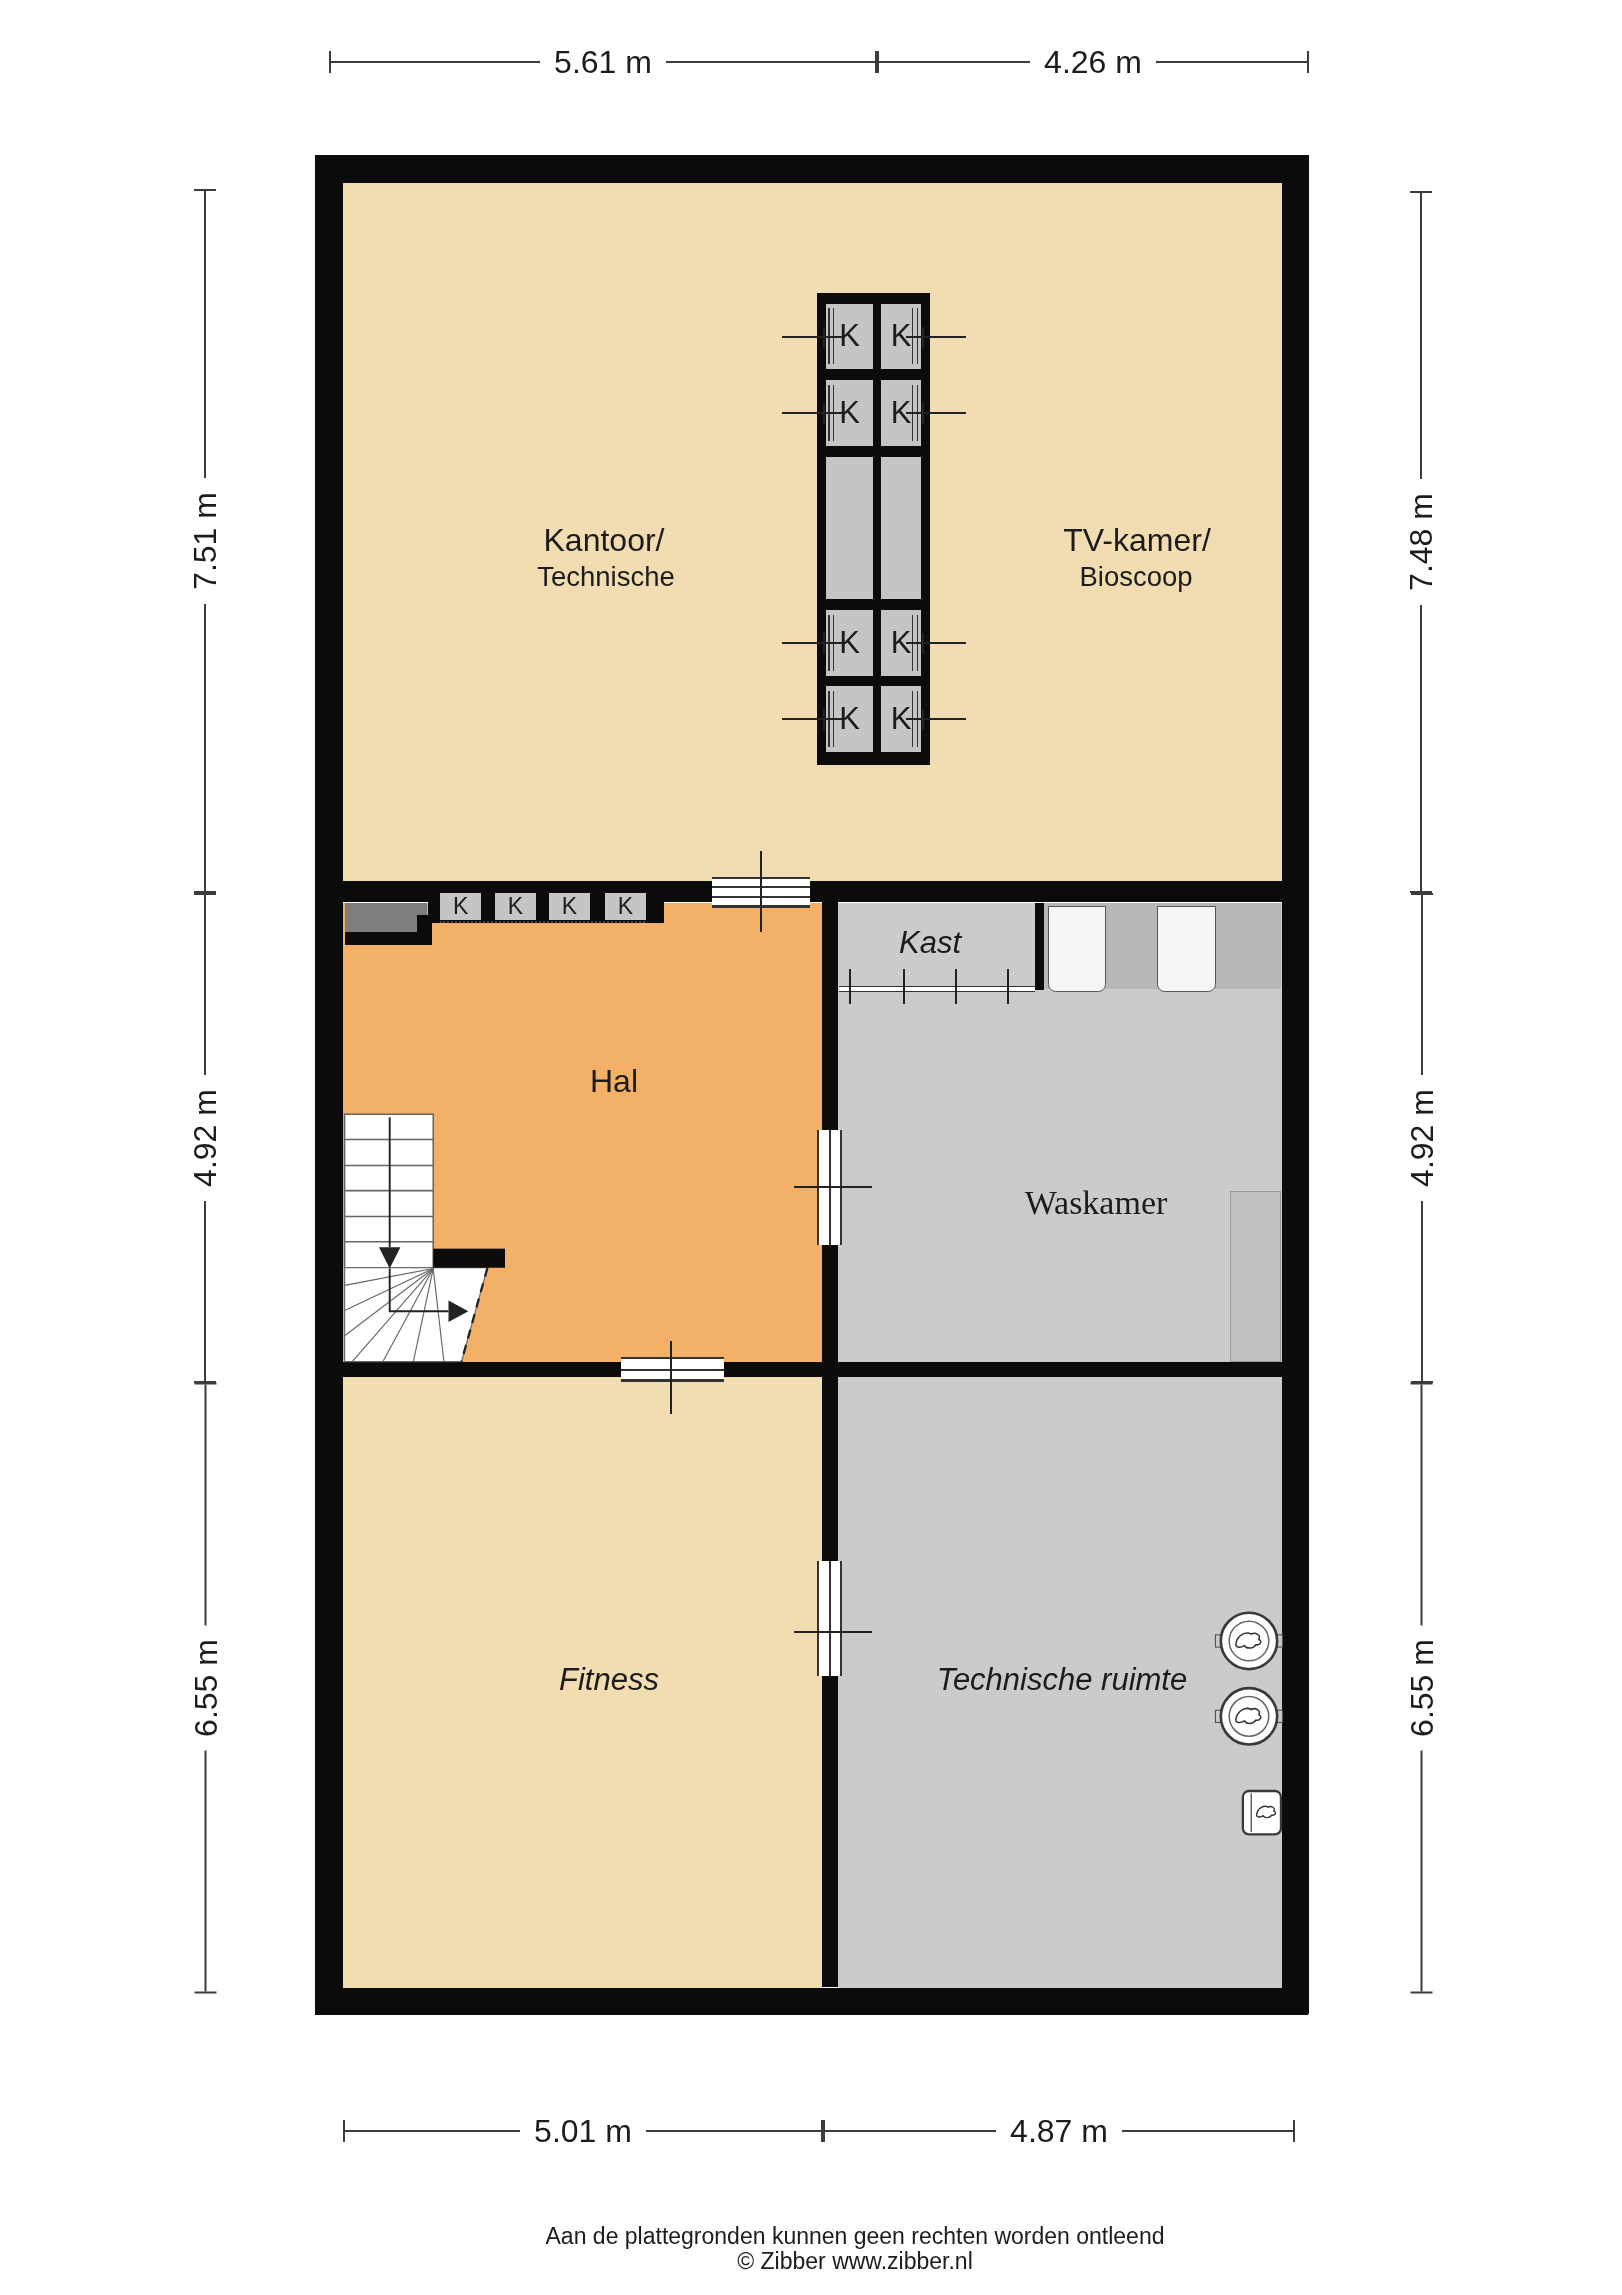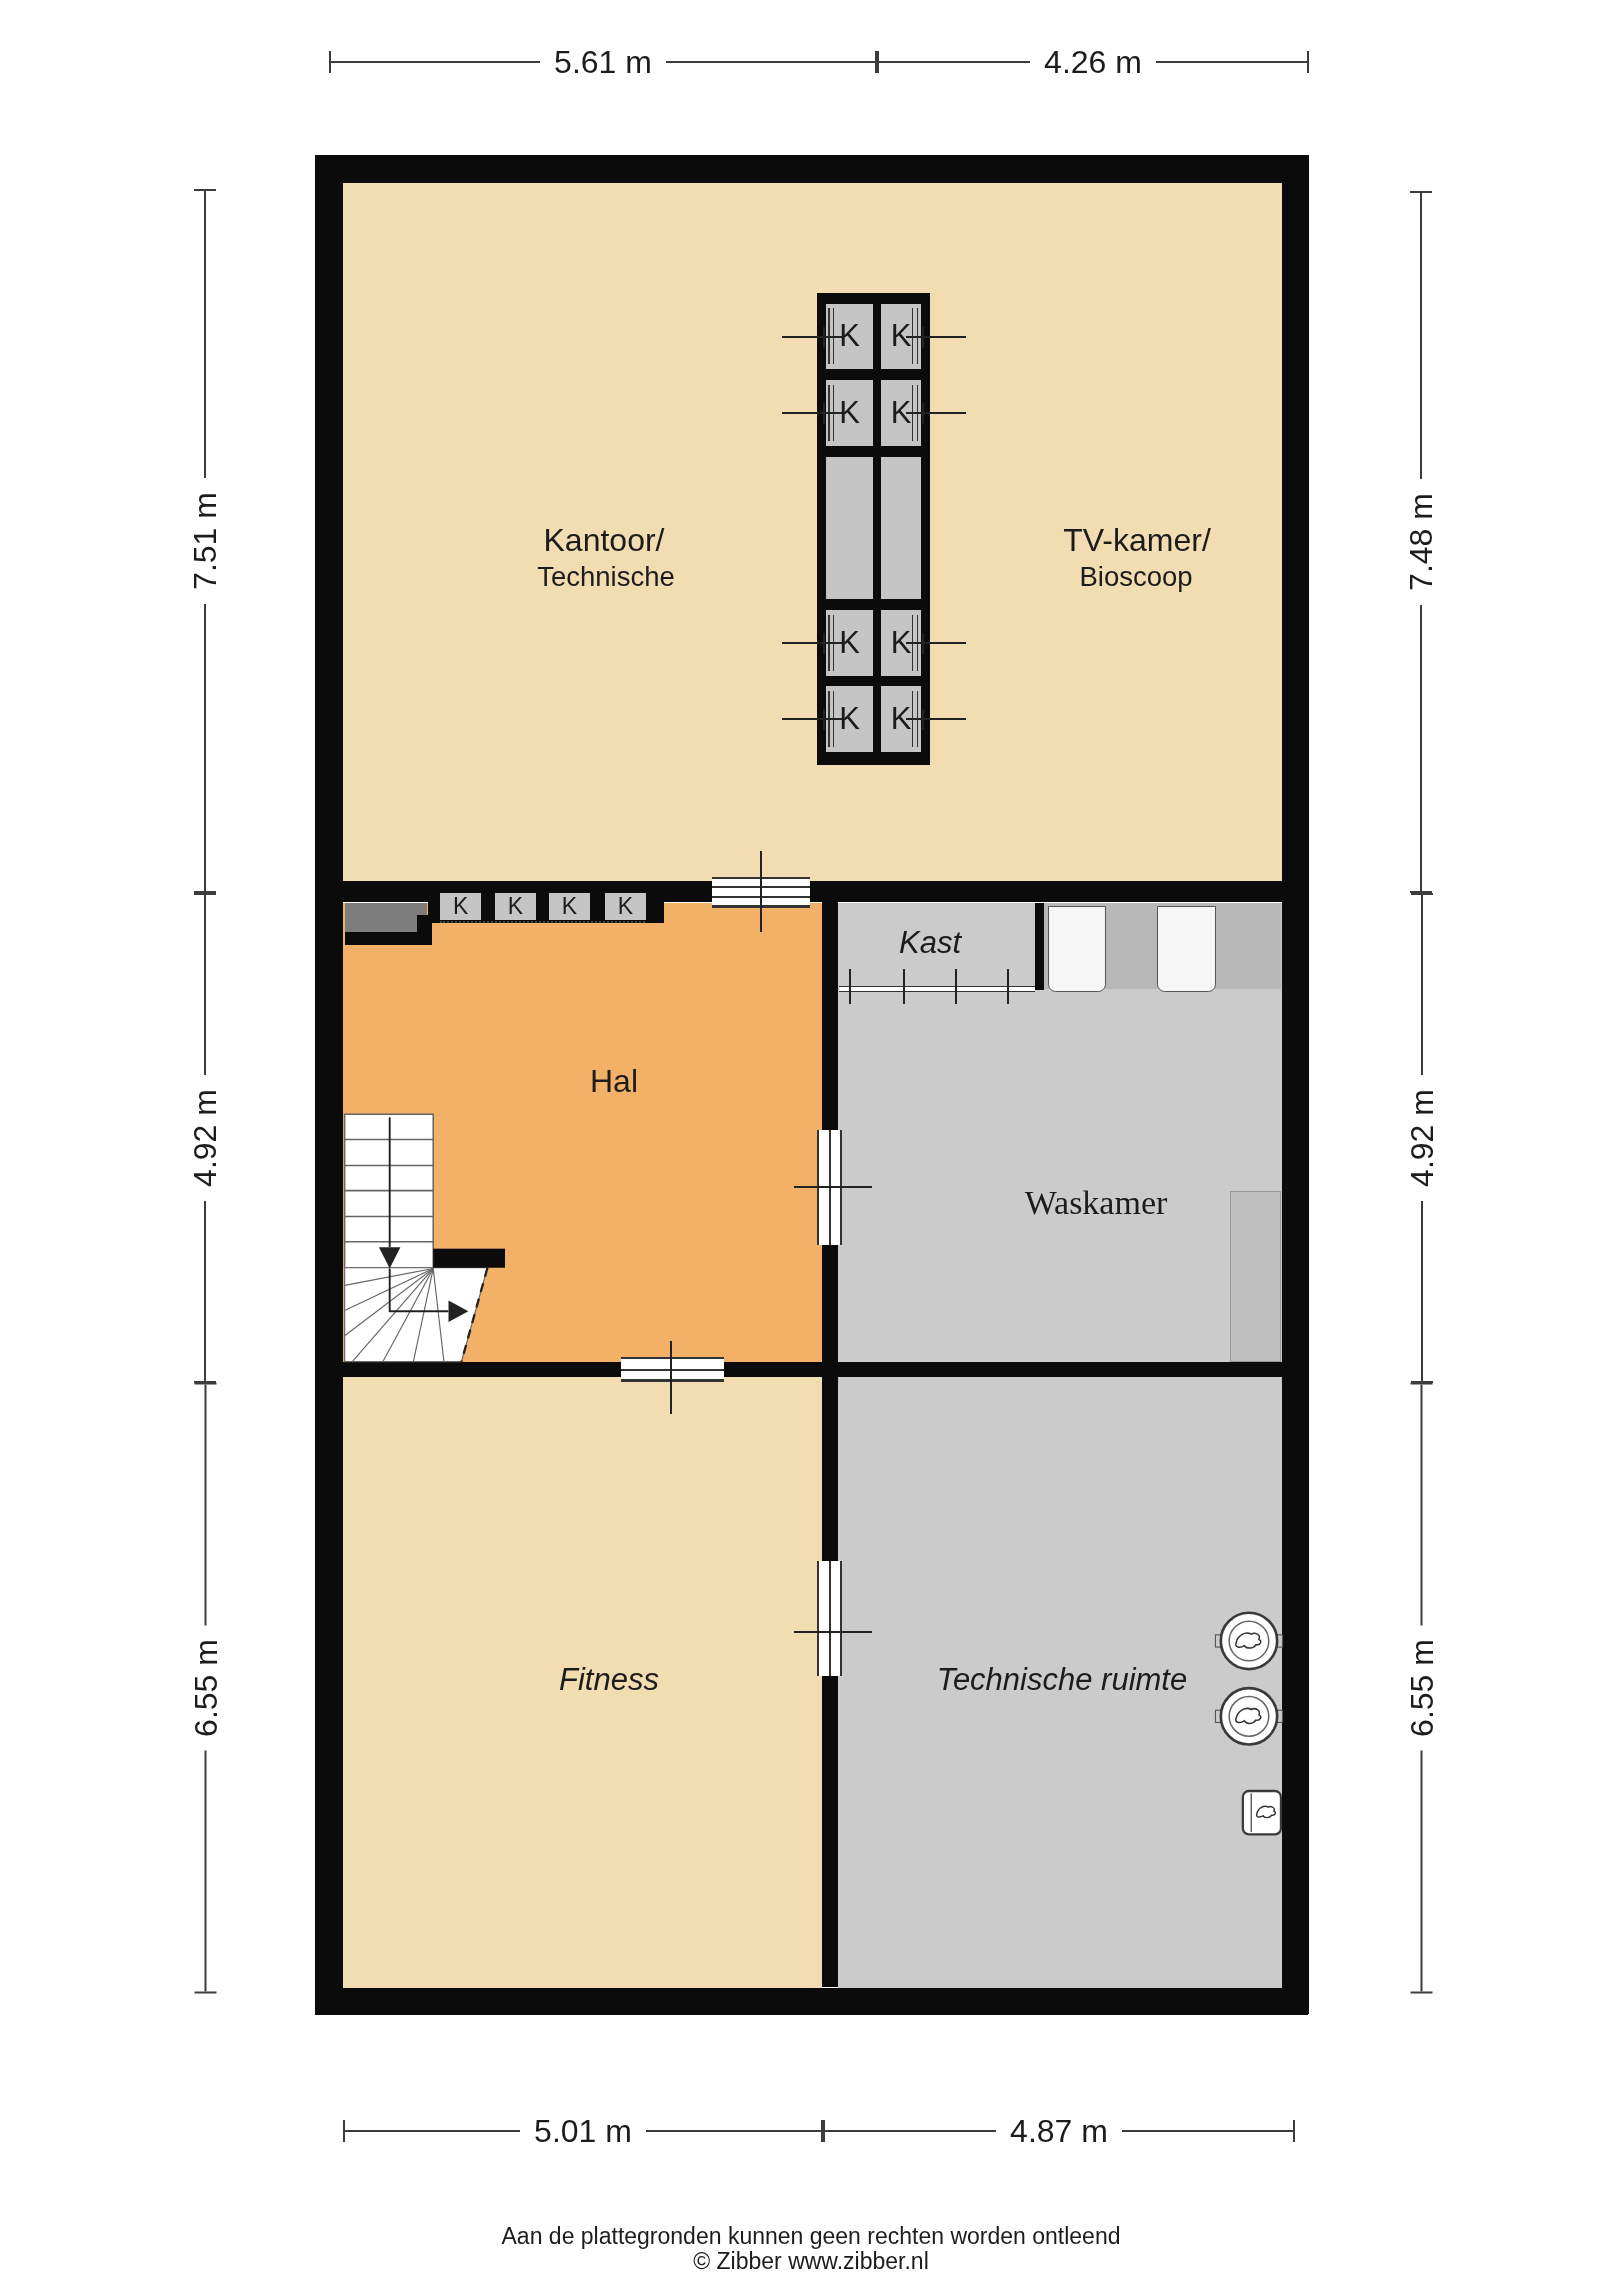--- a/index.html
+++ b/index.html
@@ -27,21 +27,21 @@
   .kcol-cell .k{position:absolute;left:50%;top:50%;transform:translate(-50%,-50%);font-size:31px;color:#1c1c1c;}
   .hatch{position:absolute;top:4.6px;height:calc(100% - 9.2px);width:7.7px;
          background:repeating-linear-gradient(90deg,#333 0 1.5px,transparent 1.5px 4.6px);}
   .kstrip-cell{position:absolute;background:var(--closet-gray);}
   .kstrip-cell .k{position:absolute;left:50%;top:50%;transform:translate(-50%,-50%);font-size:23px;color:#1c1c1c;}
   .door-h{position:absolute;background:linear-gradient(to bottom,#333 0 2.3px,#fff 2.3px 9.2px,#333 9.2px 11.5px,#fff 11.5px 19px,#333 19px 21.4px,#fff 21.4px 28px,#333 28px 31px);}
   .door-h2{position:absolute;background:linear-gradient(to bottom,#333 0 2.3px,#fff 2.3px 11.5px,#333 11.5px 13.8px,#fff 13.8px 22px,#333 22px 24.5px);}
   .door-v{position:absolute;background:linear-gradient(to right,#333 0 2.3px,#fff 2.3px 11.5px,#333 11.5px 13.8px,#fff 13.8px 23px,#333 23px 25px);}
   .tickline{position:absolute;background:#222;}
   .dots{position:absolute;border-top:2.3px dotted #444;}
-  .footer-line{position:absolute;transform:translateX(-50%);left:811px;font-size:23px;color:#1c1c1c;white-space:nowrap;}
+  .footer-line{position:absolute;transform:translateX(-50%);left:855px;font-size:23px;color:#1c1c1c;white-space:nowrap;}
 </style>
 </head>
 <body>
 
 <div id="canvas">
 
   <div class="room" style="left:343px;top:183px;width:939px;height:699px;background:var(--floor-tan);"></div>
   <div class="room" style="left:343px;top:903px;width:479px;height:459px;background:var(--floor-orange);"></div>
   <div class="room" style="left:838px;top:903px;width:444px;height:459px;background:var(--floor-gray);"></div>
   <div class="room" style="left:343px;top:1377px;width:479px;height:611px;background:var(--floor-tan);"></div>

